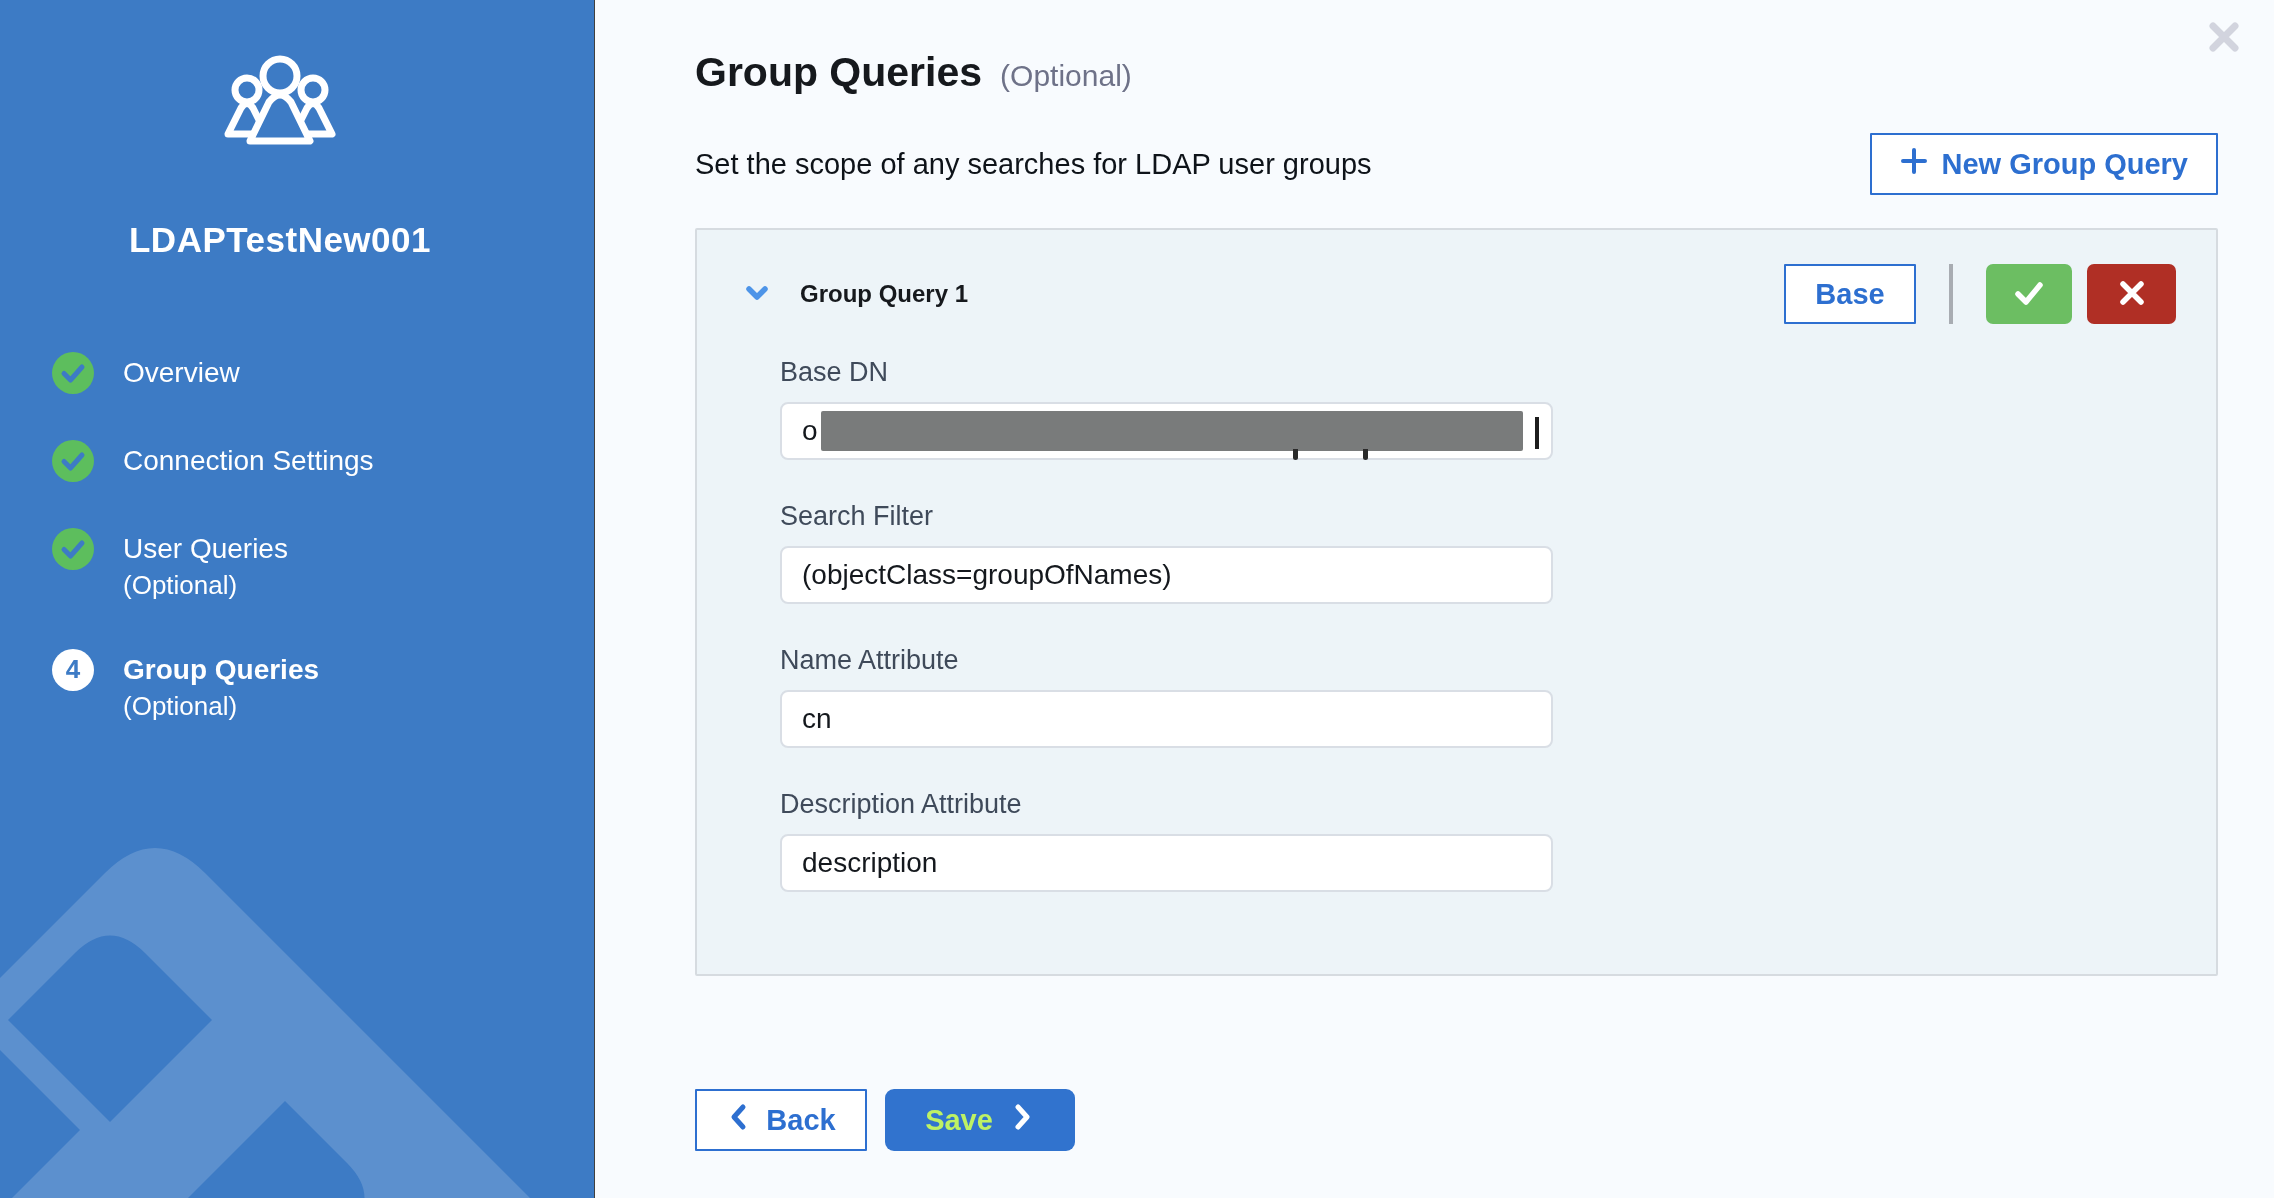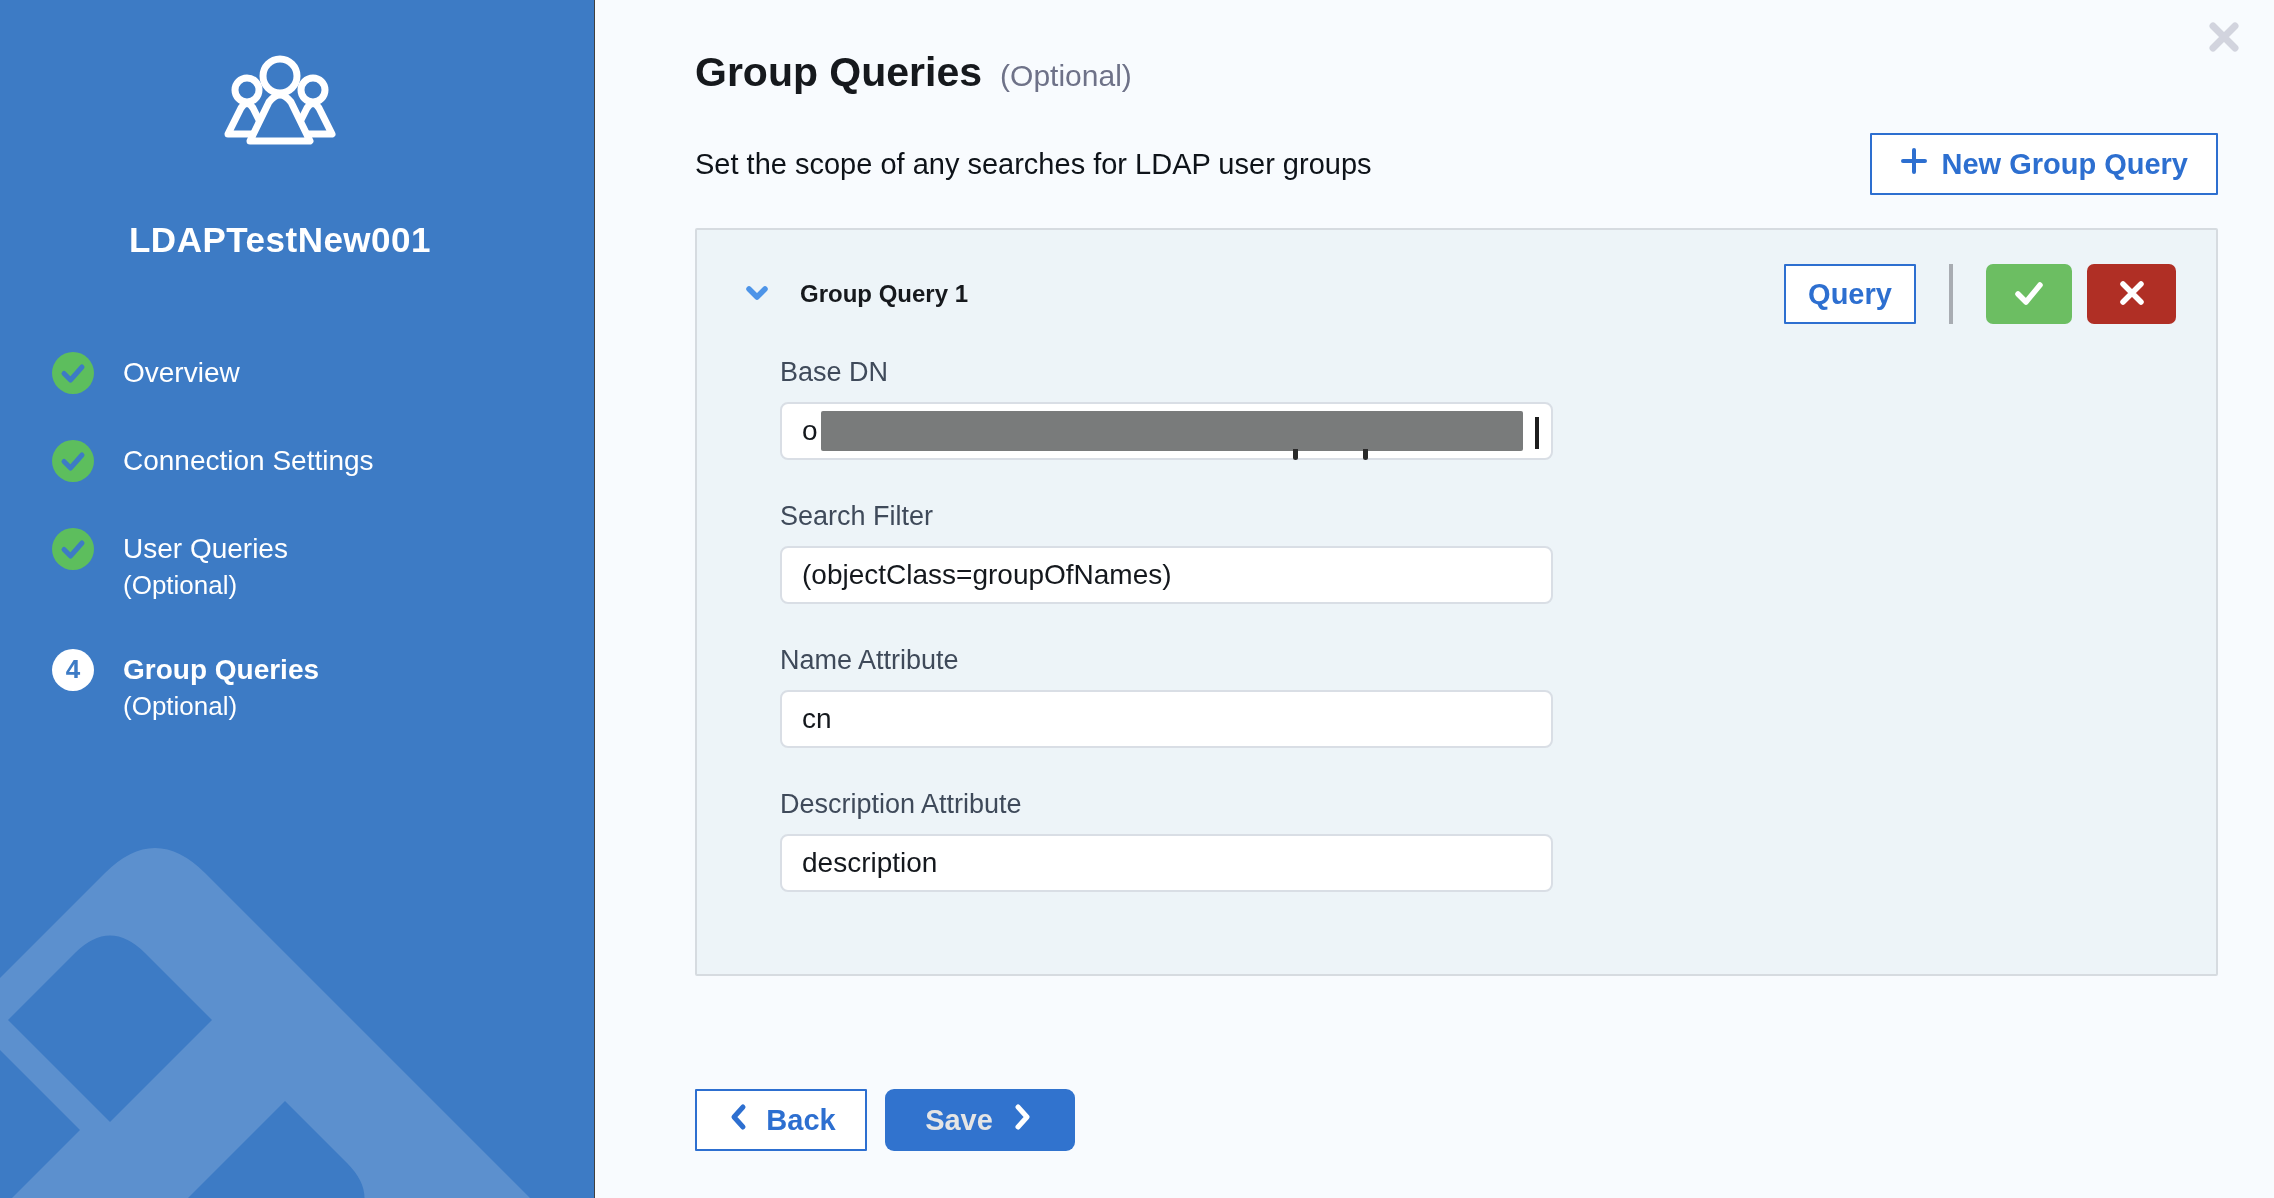--- a/index.html
+++ b/index.html
@@ -102,21 +102,21 @@
   .redact-bar::before { right:32%; }
   .redact-bar::after { right:22%; }
   .redact-tick { position:absolute; right:12px; top:13px; width:4px; height:32px; background:#1D1D1D; }
 
   
   .footer { margin-top:113px; display:flex; gap:18px; }
   .back-btn { width:172px; height:62px; font-size:29px; gap:14px; }
   .save-btn {
     width:190px; height:62px; font-size:29px; gap:16px;
     background:#3173CE; border:none; border-radius:9px;
-    color:#e5e5e5; font-weight:bold;
+    color:#bef264; font-weight:bold;
   }
 </style>
 </head>
 <body>
 
 <div class="page">
 
   <aside class="sidebar">
     <div class="watermark">
       <svg width="595" height="470" viewBox="0 0 595 470">
@@ -231,21 +231,21 @@
             <button class="collapse-toggle">
               <span>
                 <svg width="32" height="32" viewBox="0 0 32 32" fill="none" stroke="#4D94E8" stroke-width="5.5" stroke-linecap="round" stroke-linejoin="round">
                   <path d="M8 12 L16 20 L24 12"></path>
                 </svg>
               </span>
             </button>
             <h2 class="card-title">Group Query 1</h2>
           </div>
           <div class="card-head-right">
-            <button class="btn btn-outline test-btn">Query</button>
+            <button class="btn btn-outline test-btn">Base</button>
             <span class="head-divider"></span>
             <button class="btn icon-btn confirm-btn">
               <span>
                 <svg width="38" height="38" viewBox="0 0 38 38" fill="none" stroke="#FFFFFF" stroke-width="5.5" stroke-linecap="round" stroke-linejoin="round">
                   <path d="M8 20 L16 28 L30 11"></path>
                 </svg>
               </span>
             </button>
             <button class="btn icon-btn delete-btn">
               <span>

